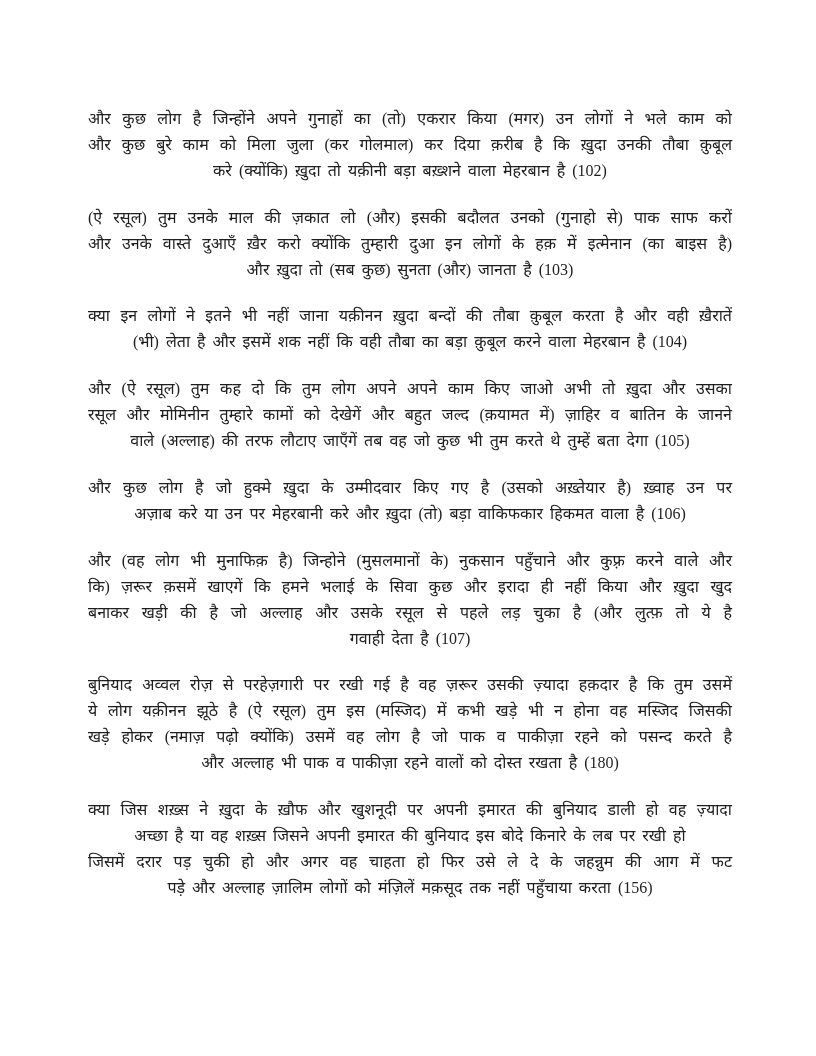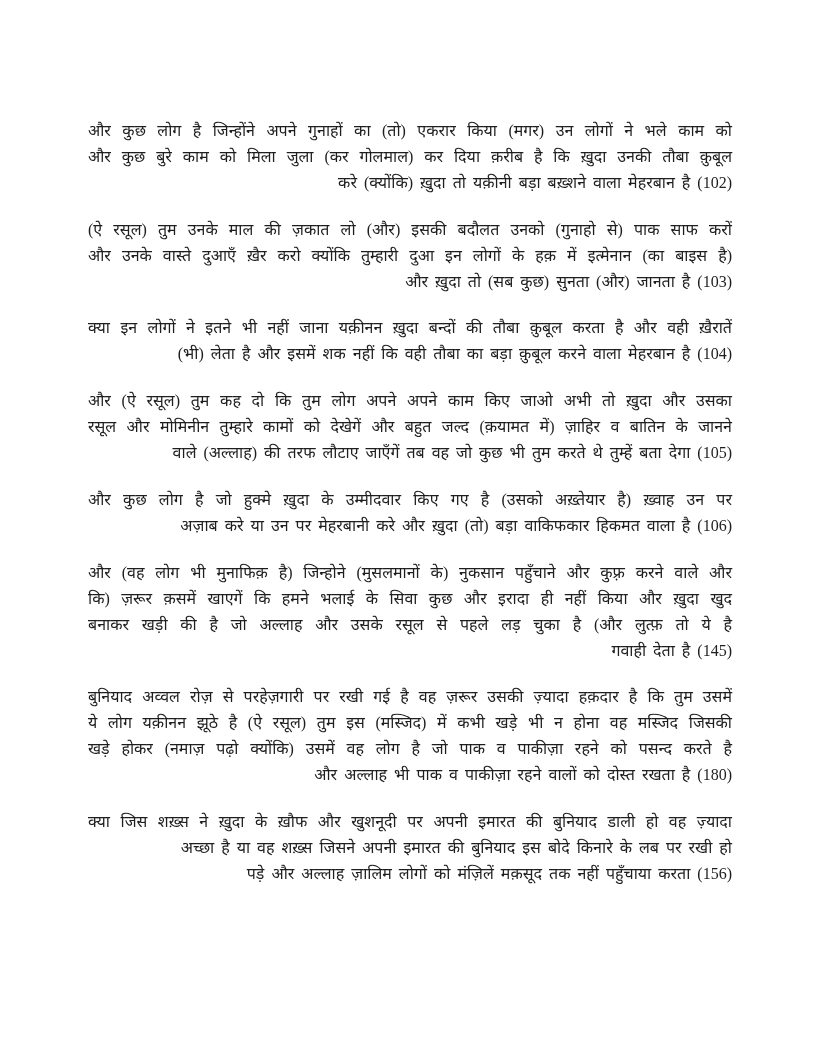--- a/index.html
+++ b/index.html
@@ -20,27 +20,27 @@
     overflow: hidden;
     background: #ffffff;
   }
   .content {
     position: absolute;
     left: 88px;
     top: 106px;
     width: 644px;
   }
   .para {
-    margin: 12px 0 21px 0;
+    margin: 0 0 21px 0;
   }
   .line {
     font-size: 16px;
     line-height: 25.9px;
     word-spacing: 3px;
-    text-align: right;
+    text-align: center;
   }
   .line.fill {
     text-align: justify;
     text-align-last: justify;
   }
 </style>
 </head>
 <body>
 
 <div class="page">
@@ -71,30 +71,31 @@
 
     <div class="para">
       <div class="line fill">और कुछ लोग है जो हुक्मे ख़ुदा के उम्मीदवार किए गए है (उसको अख़्तेयार है) ख़्वाह उन पर</div>
       <div class="line">अज़ाब करे या उन पर मेहरबानी करे और ख़ुदा (तो) बड़ा वाकिफकार हिकमत वाला है (106)</div>
     </div>
 
     <div class="para">
       <div class="line fill">और (वह लोग भी मुनाफिक़ है) जिन्होने (मुसलमानों के) नुकसान पहुँचाने और कुफ़्र करने वाले और</div>
       <div class="line fill">कि) ज़रूर क़समें खाएगें कि हमने भलाई के सिवा कुछ और इरादा ही नहीं किया और ख़ुदा खुद</div>
       <div class="line fill">बनाकर खड़ी की है जो अल्लाह और उसके रसूल से पहले लड़ चुका है (और लुत्फ़ तो ये है</div>
-      <div class="line">गवाही देता है (145)</div>
+      <div class="line">गवाही देता है (107)</div>
     </div>
 
     <div class="para">
       <div class="line fill">बुनियाद अव्वल रोज़ से परहेज़गारी पर रखी गई है वह ज़रूर उसकी ज़्यादा हक़दार है कि तुम उसमें</div>
       <div class="line fill">ये लोग यक़ीनन झूठे है (ऐ रसूल) तुम इस (मस्जिद) में कभी खड़े भी न होना वह मस्जिद जिसकी</div>
       <div class="line fill">खड़े होकर (नमाज़ पढ़ो क्योंकि) उसमें वह लोग है जो पाक व पाकीज़ा रहने को पसन्द करते है</div>
       <div class="line">और अल्लाह भी पाक व पाकीज़ा रहने वालों को दोस्त रखता है (180)</div>
     </div>
 
     <div class="para">
       <div class="line fill">क्या जिस शख़्स ने ख़ुदा के ख़ौफ और खुशनूदी पर अपनी इमारत की बुनियाद डाली हो वह ज़्यादा</div>
       <div class="line">अच्छा है या वह शख़्स जिसने अपनी इमारत की बुनियाद इस बोदे किनारे के लब पर रखी हो</div>
+      <div class="line fill">जिसमें दरार पड़ चुकी हो और अगर वह चाहता हो फिर उसे ले दे के जहन्नुम की आग में फट</div>
       <div class="line">पड़े और अल्लाह ज़ालिम लोगों को मंज़िलें मक़सूद तक नहीं पहुँचाया करता (156)</div>
     </div>
 
   </div>
 </div>
 
 </body></html>

